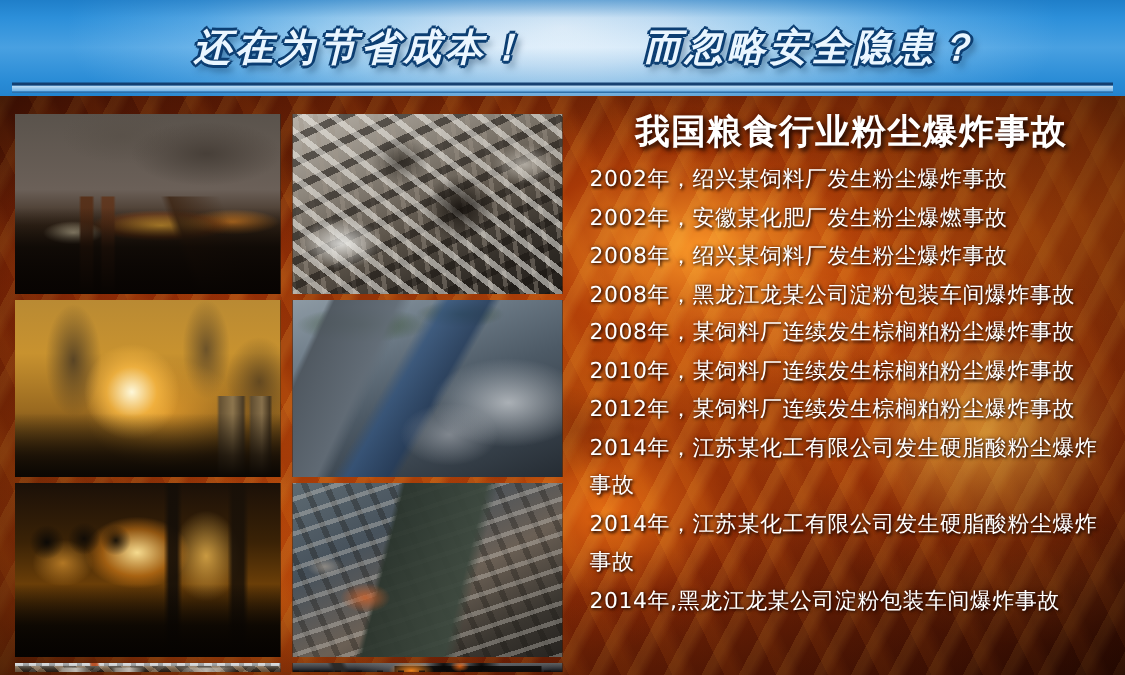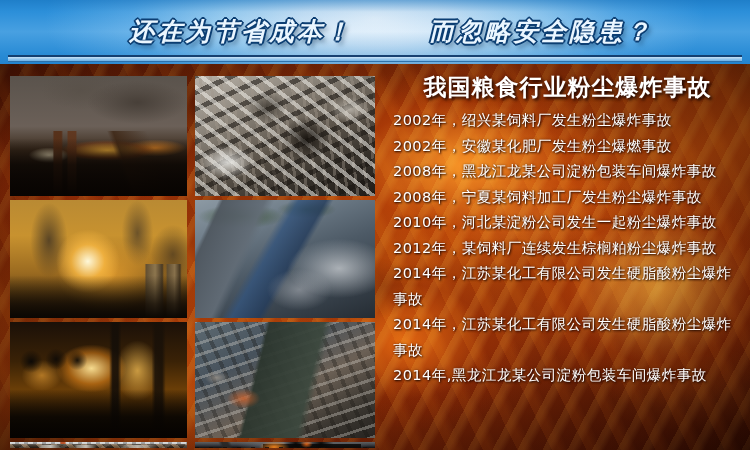--- a/index.html
+++ b/index.html
@@ -395,23 +395,24 @@
         <div class="ph-layer people"></div>
       </div>
 
     </div>
 
     <div class="text-panel">
       <div class="panel-title">我国粮食行业粉尘爆炸事故</div>
       <ul class="entry-list">
         <li class="entry">2002年，绍兴某饲料厂发生粉尘爆炸事故</li>
         <li class="entry">2002年，安徽某化肥厂发生粉尘爆燃事故</li>
+        <li class="entry">2008年，绍兴某饲料厂发生粉尘爆炸事故</li>
         <li class="entry">2008年，黑龙江龙某公司淀粉包装车间爆炸事故</li>
-        <li class="entry">2008年，宁夏某饲料加工厂发生粉尘爆炸事故</li>
-        <li class="entry">2010年，河北某淀粉公司发生一起粉尘爆炸事故</li>
+        <li class="entry">2008年，某饲料厂连续发生棕榈粕粉尘爆炸事故</li>
+        <li class="entry">2010年，某饲料厂连续发生棕榈粕粉尘爆炸事故</li>
         <li class="entry">2012年，某饲料厂连续发生棕榈粕粉尘爆炸事故</li>
         <li class="entry wrap">2014年，江苏某化工有限公司发生硬脂酸粉尘爆炸事故</li>
         <li class="entry wrap">2014年，江苏某化工有限公司发生硬脂酸粉尘爆炸事故</li>
         <li class="entry">2014年,黑龙江龙某公司淀粉包装车间爆炸事故</li>
       </ul>
     </div>
 
   </div>
 </div>
 

